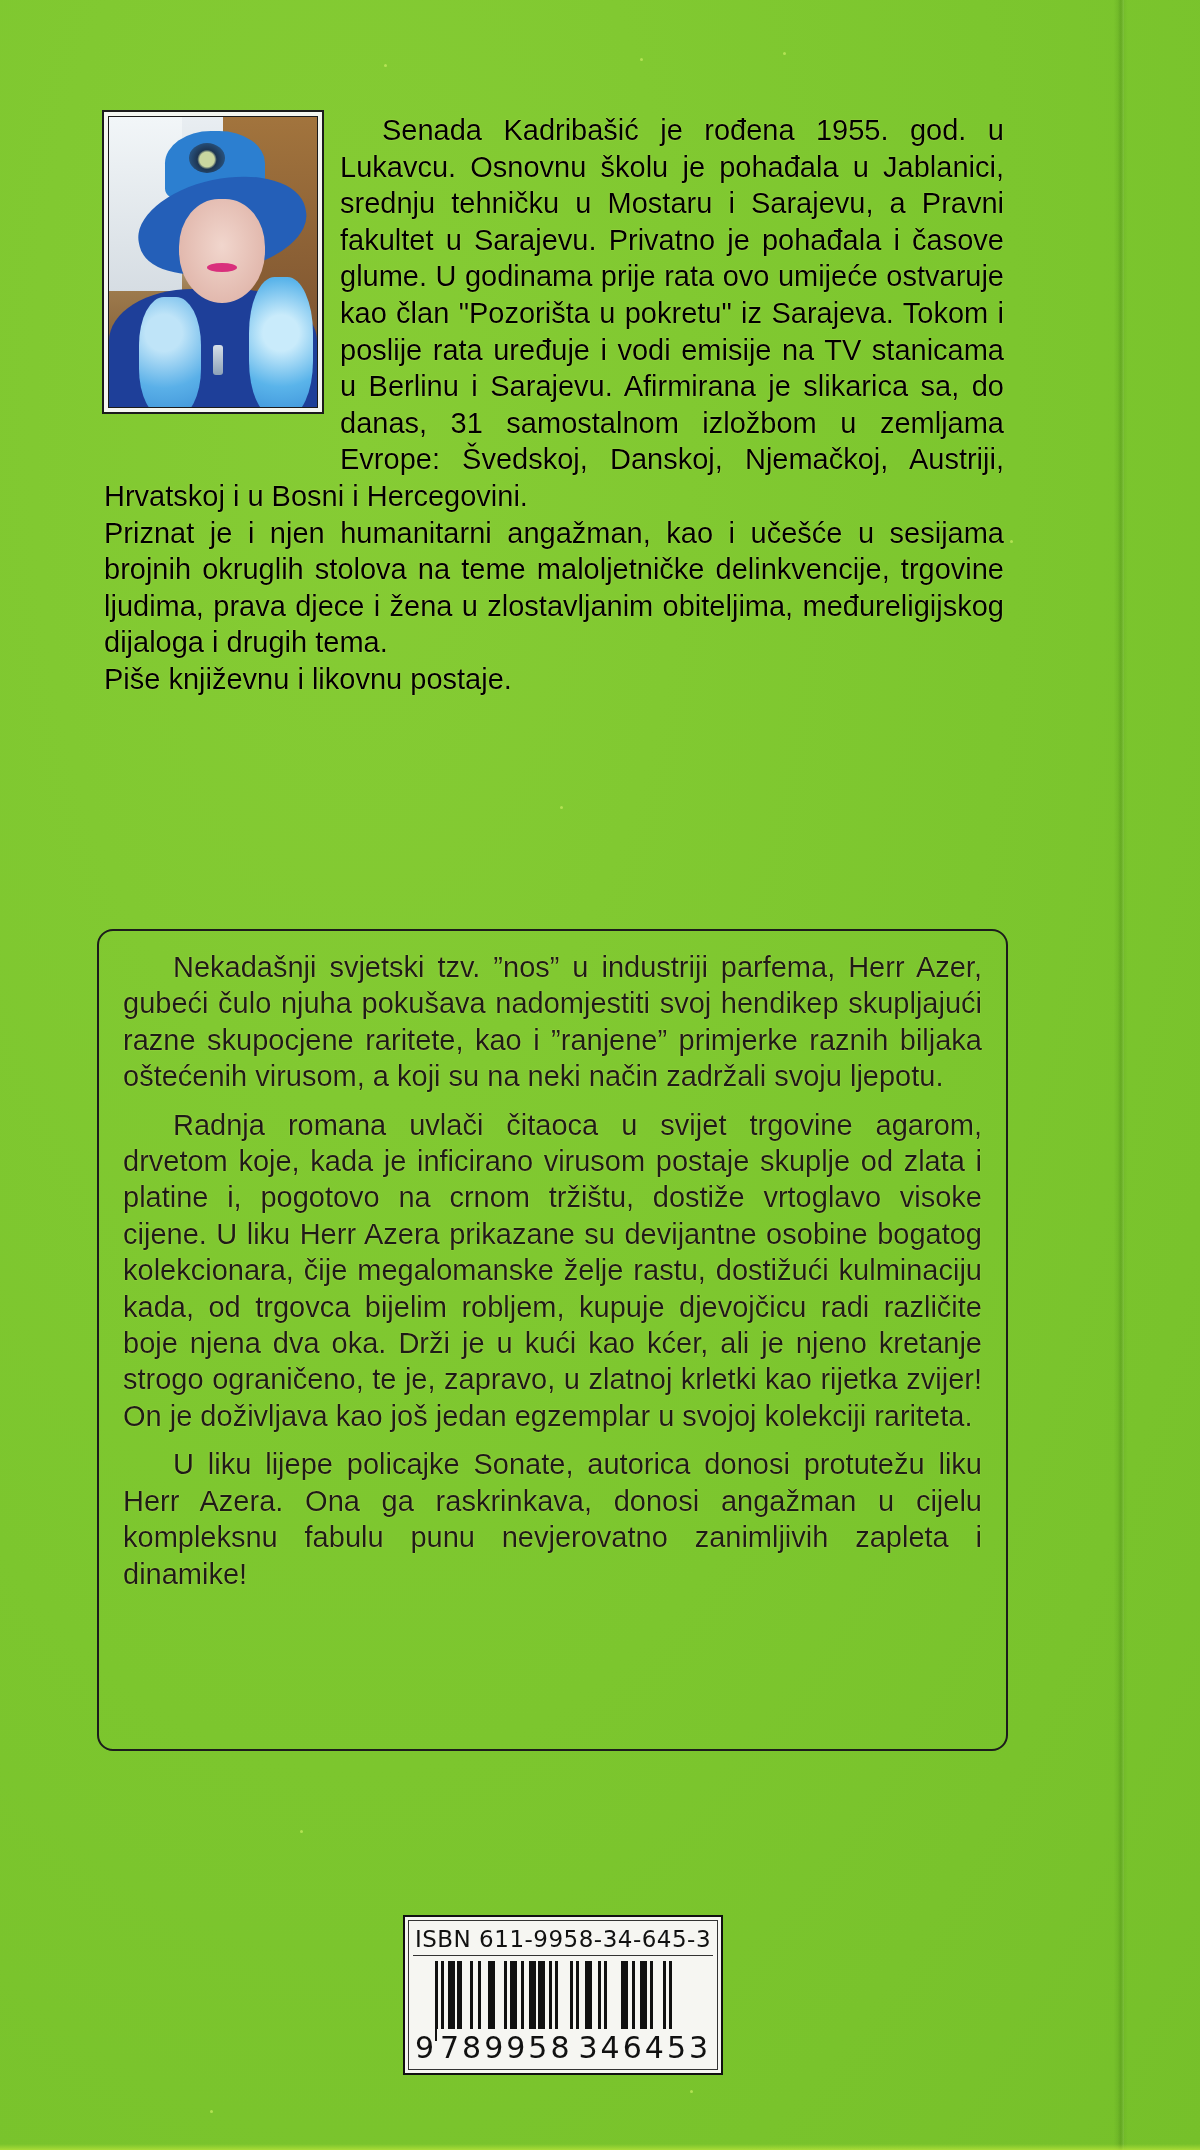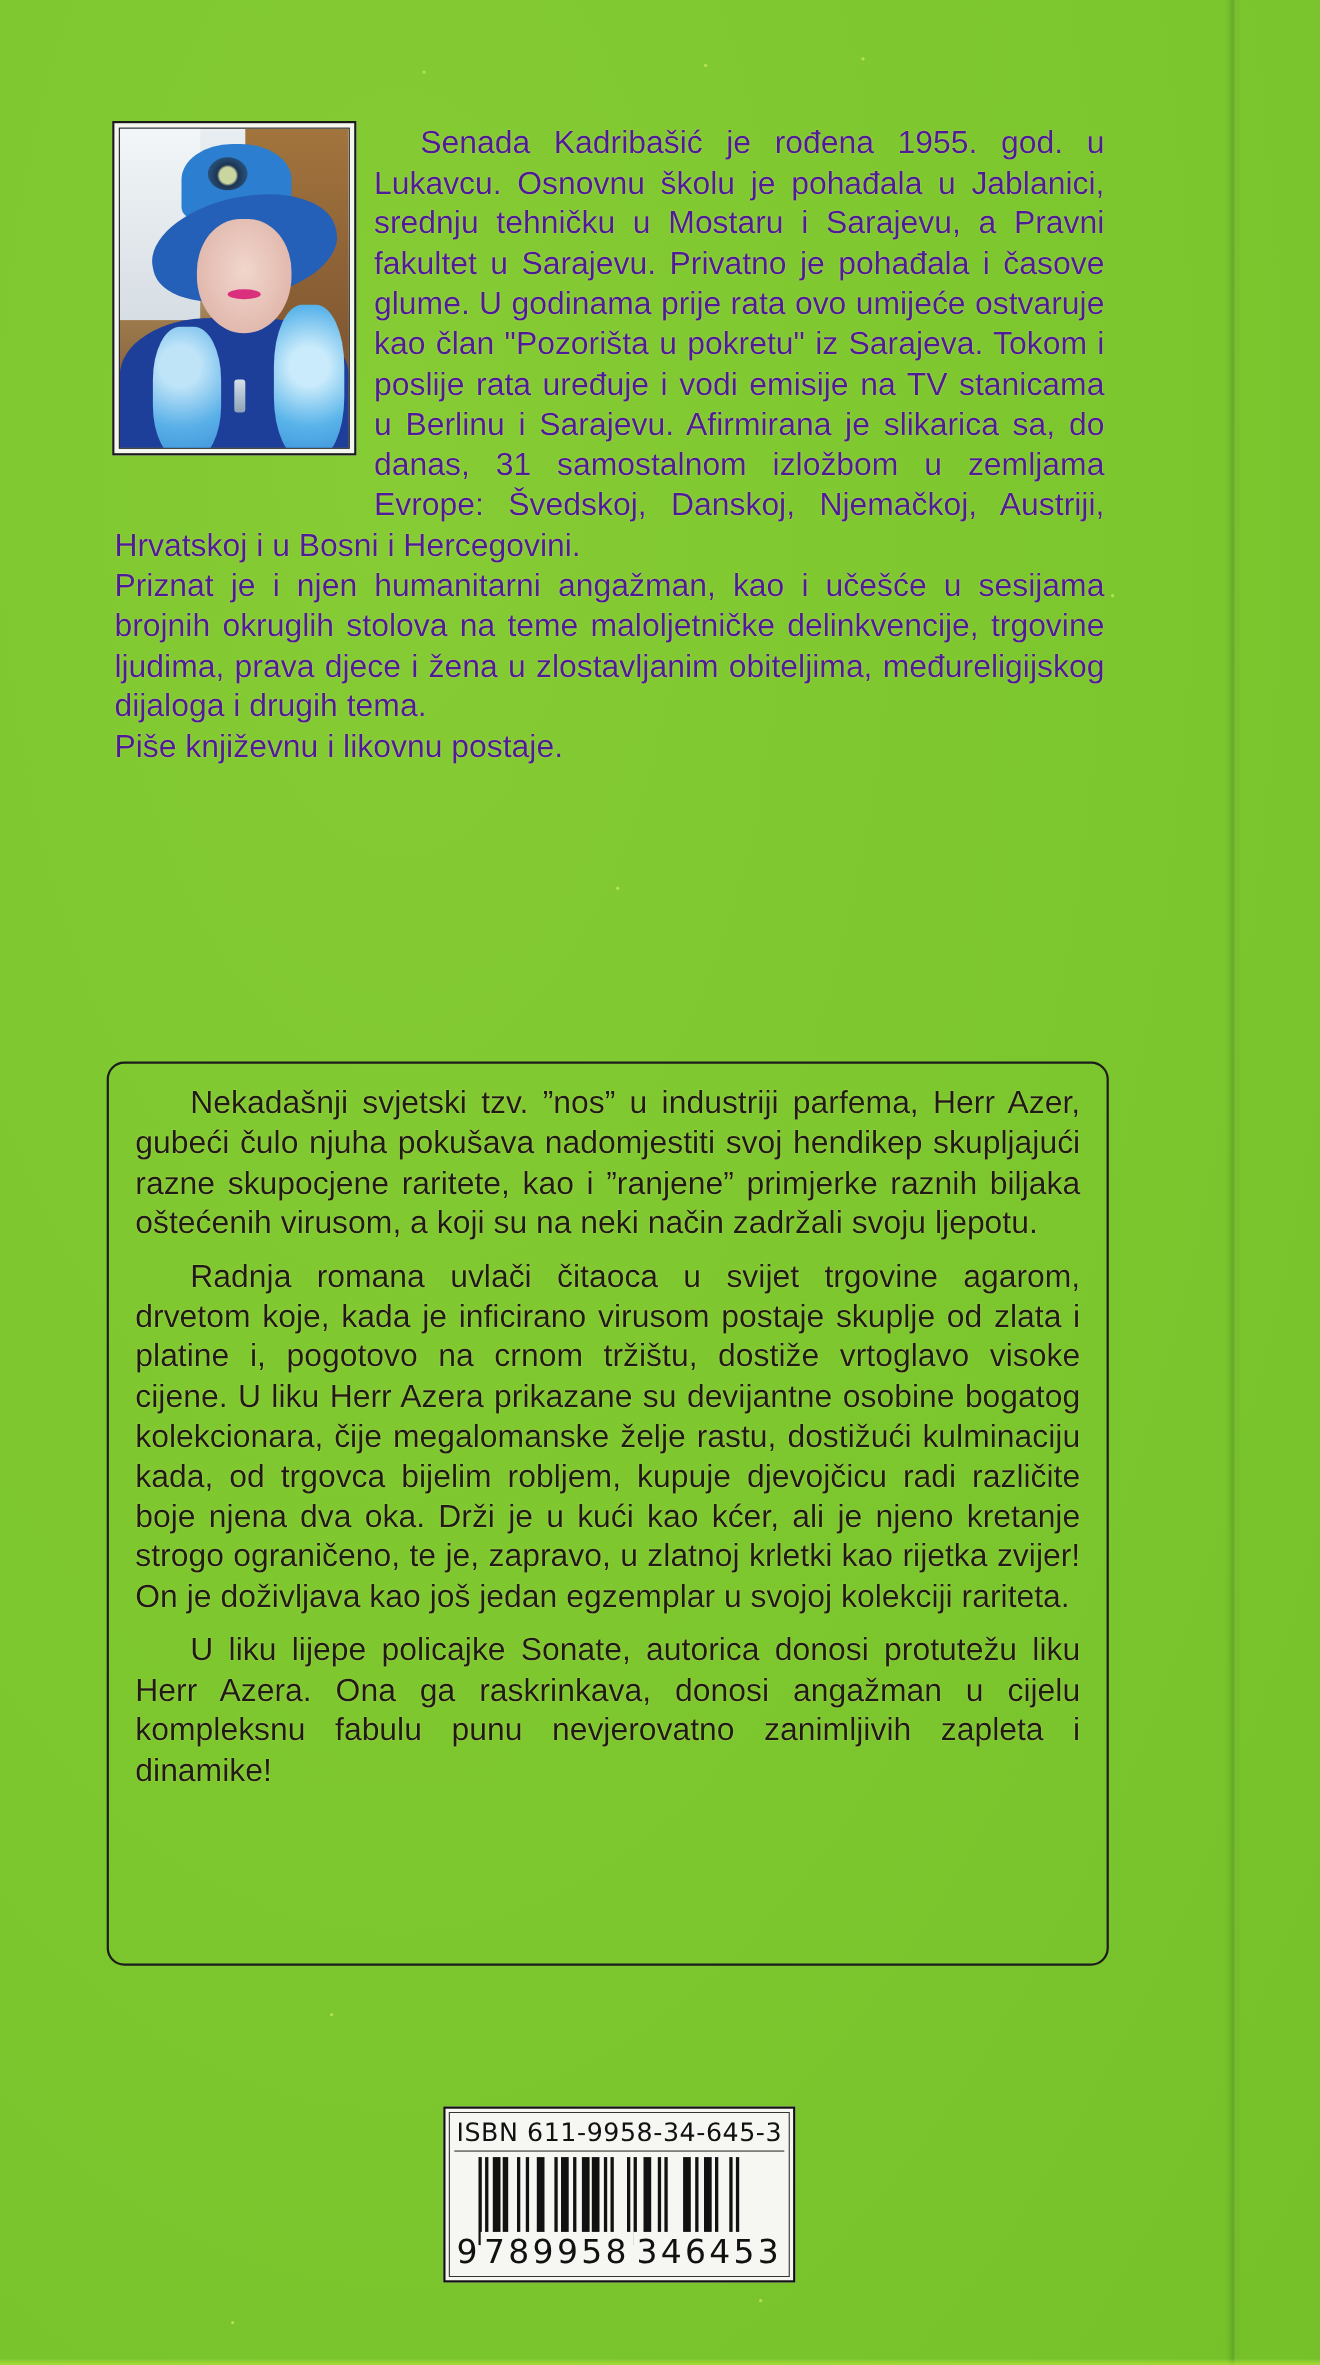--- a/index.html
+++ b/index.html
@@ -87,31 +87,31 @@
     .photo-inner .pendant {
       position: absolute; left: 104px; top: 228px; width: 10px; height: 30px;
       background: linear-gradient(180deg, #d6dfe8, #8da2b8);
       border-radius: 3px;
     }
 
     .bio {
       position: absolute; left: 104px; top: 112px; width: 900px;
       font-size: 29px; line-height: 36.6px;
       text-align: justify;
-      color: #4c1d95;
+      color: #000000;
       text-shadow: 0 0 1px #f0f27a;
     }
     .bio .float-spacer {
       float: left; width: 236px; height: 334px;
     }
     .bio p { margin: 0; }
     .bio .indent { text-indent: 42px; }
 
     .synopsis-box {
-      position: absolute; left: 97px; top: 965px; width: 911px; height: 822px;
+      position: absolute; left: 97px; top: 929px; width: 911px; height: 822px;
       border: 2px solid #1c1c1c;
       border-radius: 16px;
       box-sizing: border-box;
       padding: 18px 24px 0 24px;
     }
     .synopsis-box p {
       margin: 0 0 12px 0;
       font-size: 29px; line-height: 36.4px;
       text-align: justify; text-indent: 50px;
       color: #1d1d16;

